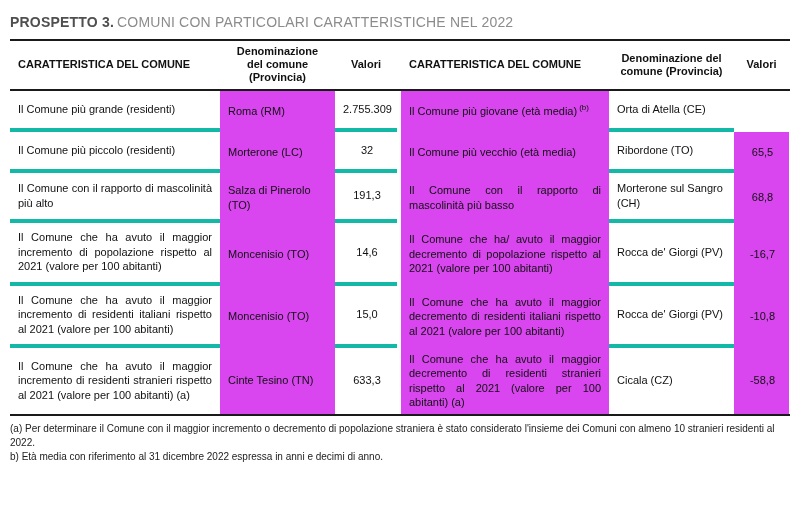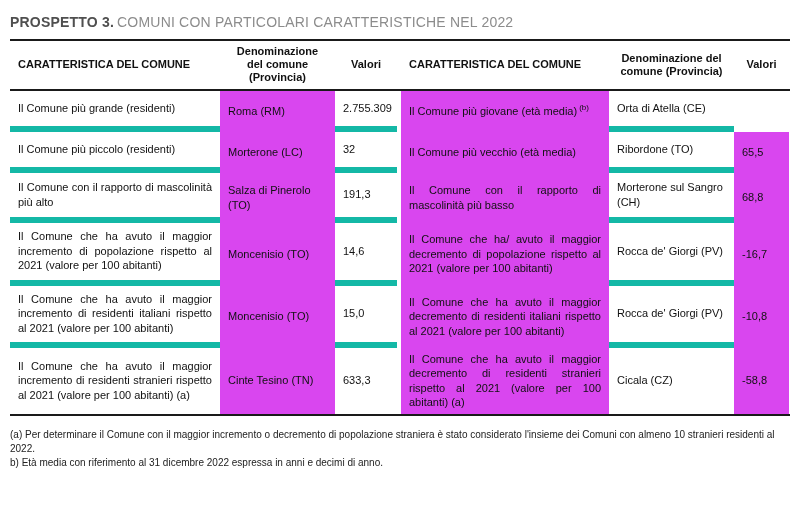--- a/index.html
+++ b/index.html
@@ -13,38 +13,38 @@
   .title .txt { color:#8c8c8c; margin-left:3px; }
 
   .rule-heavy { height:0; border-top:2px solid #1a1a1a; }
   .rule-bottom { height:0; border-top:2px solid #1a1a1a; }
 
   .trow { display:grid; grid-template-columns:210px 115px 62px 4px 208px 125px 55px; }
   .cell { display:flex; align-items:center; padding:4px 8px; font-size:11px; line-height:1.32;justify-content:center; }
   .cell .t { width:100%; }
   .car .t { text-align:justify; }
   .val { justify-content:flex-end; padding-right:6px; }
-  .val .t { text-align:left; }
+  .val .t { text-align:center; }
   .band { background:#d946ef; }
-  .sep { border-bottom:6px solid #14b8a6; }
+  .sep { border-bottom:4px solid #14b8a6; }
   .gapcol { background:#fff; }
 
   .thead { min-height:43px; font-weight:bold; }
   .thead .cell { font-size:11px; line-height:1.2; }
   .thead .hden { justify-content:center; }
   .thead .hden .t { text-align:center; }
   .thead .hval { justify-content:center; }
   .thead .hval .t { text-align:center; }
 
   .r0 { min-height:41px; } .r1 { min-height:41px; } .r2 { min-height:50px; }
   .r3 { min-height:63px; } .r4 { min-height:62px; } .r5 { min-height:61px; }
 
   sup { font-size:8px; vertical-align:super; margin-left:2px; }
 
-  .footnotes { margin-top:12px; font-size:10px; line-height:1.4; color:#222; }
+  .footnotes { margin-top:6px; font-size:10px; line-height:1.4; color:#222; }
 </style>
 </head>
 <body>
 
 <div class="page">
   <div class="inner">
 
     <div class="title">
       <span class="lbl">PROSPETTO 3.</span><span class="txt">COMUNI CON PARTICOLARI CARATTERISTICHE NEL 2022</span>
     </div>

